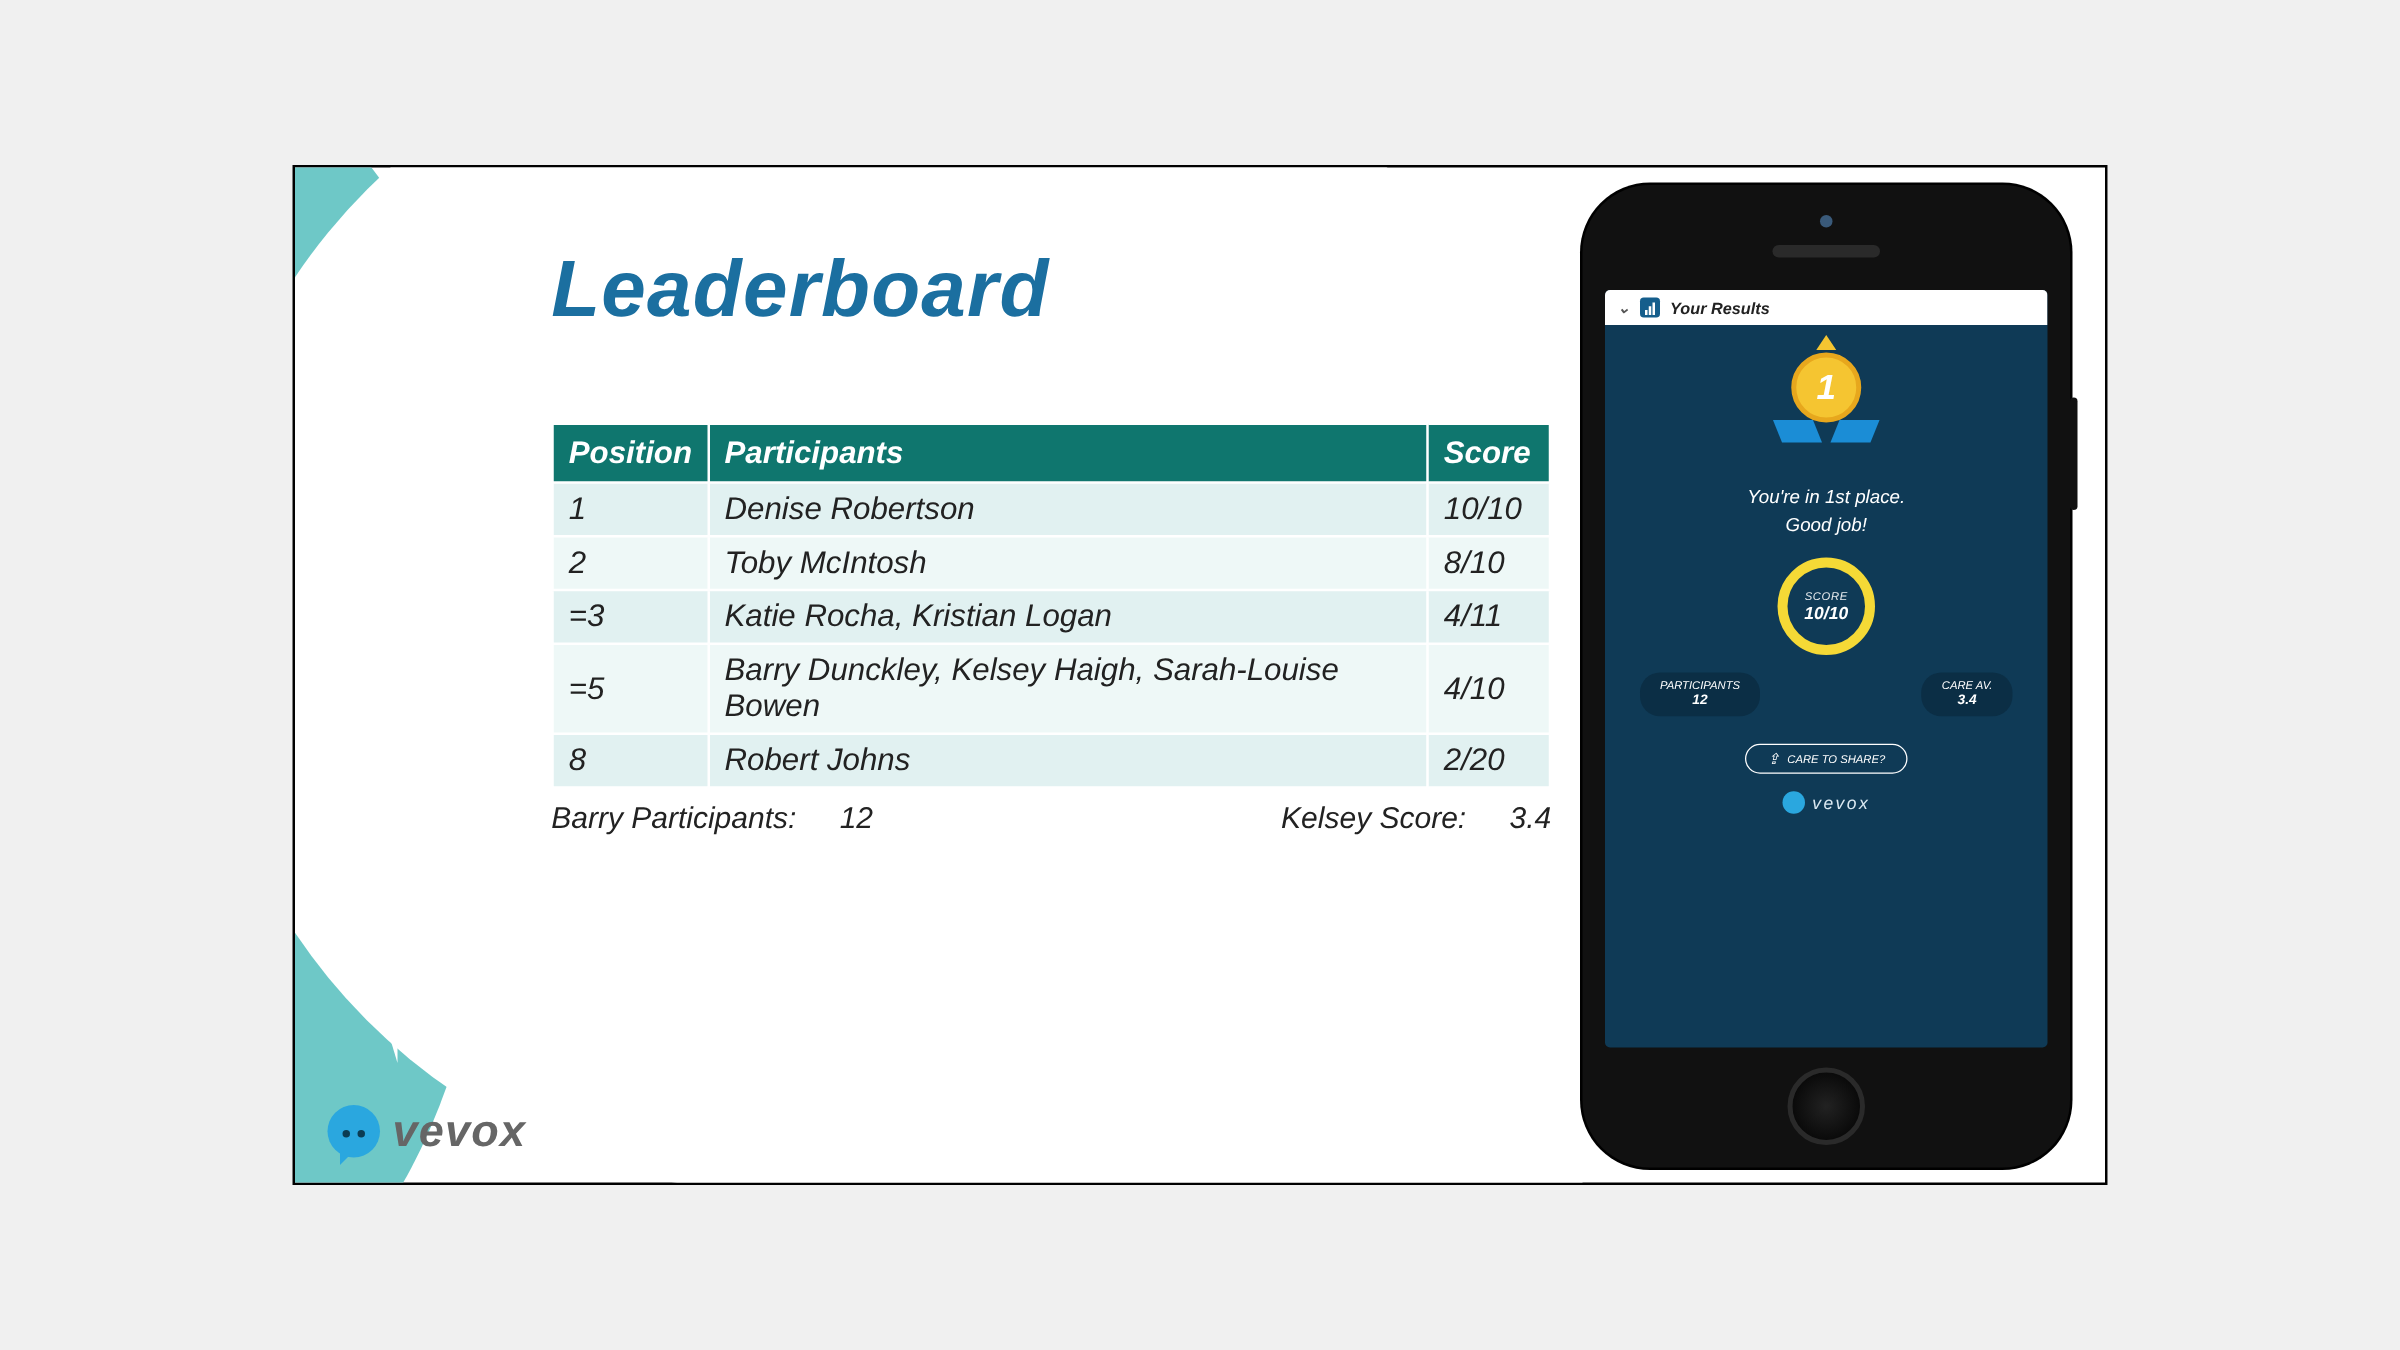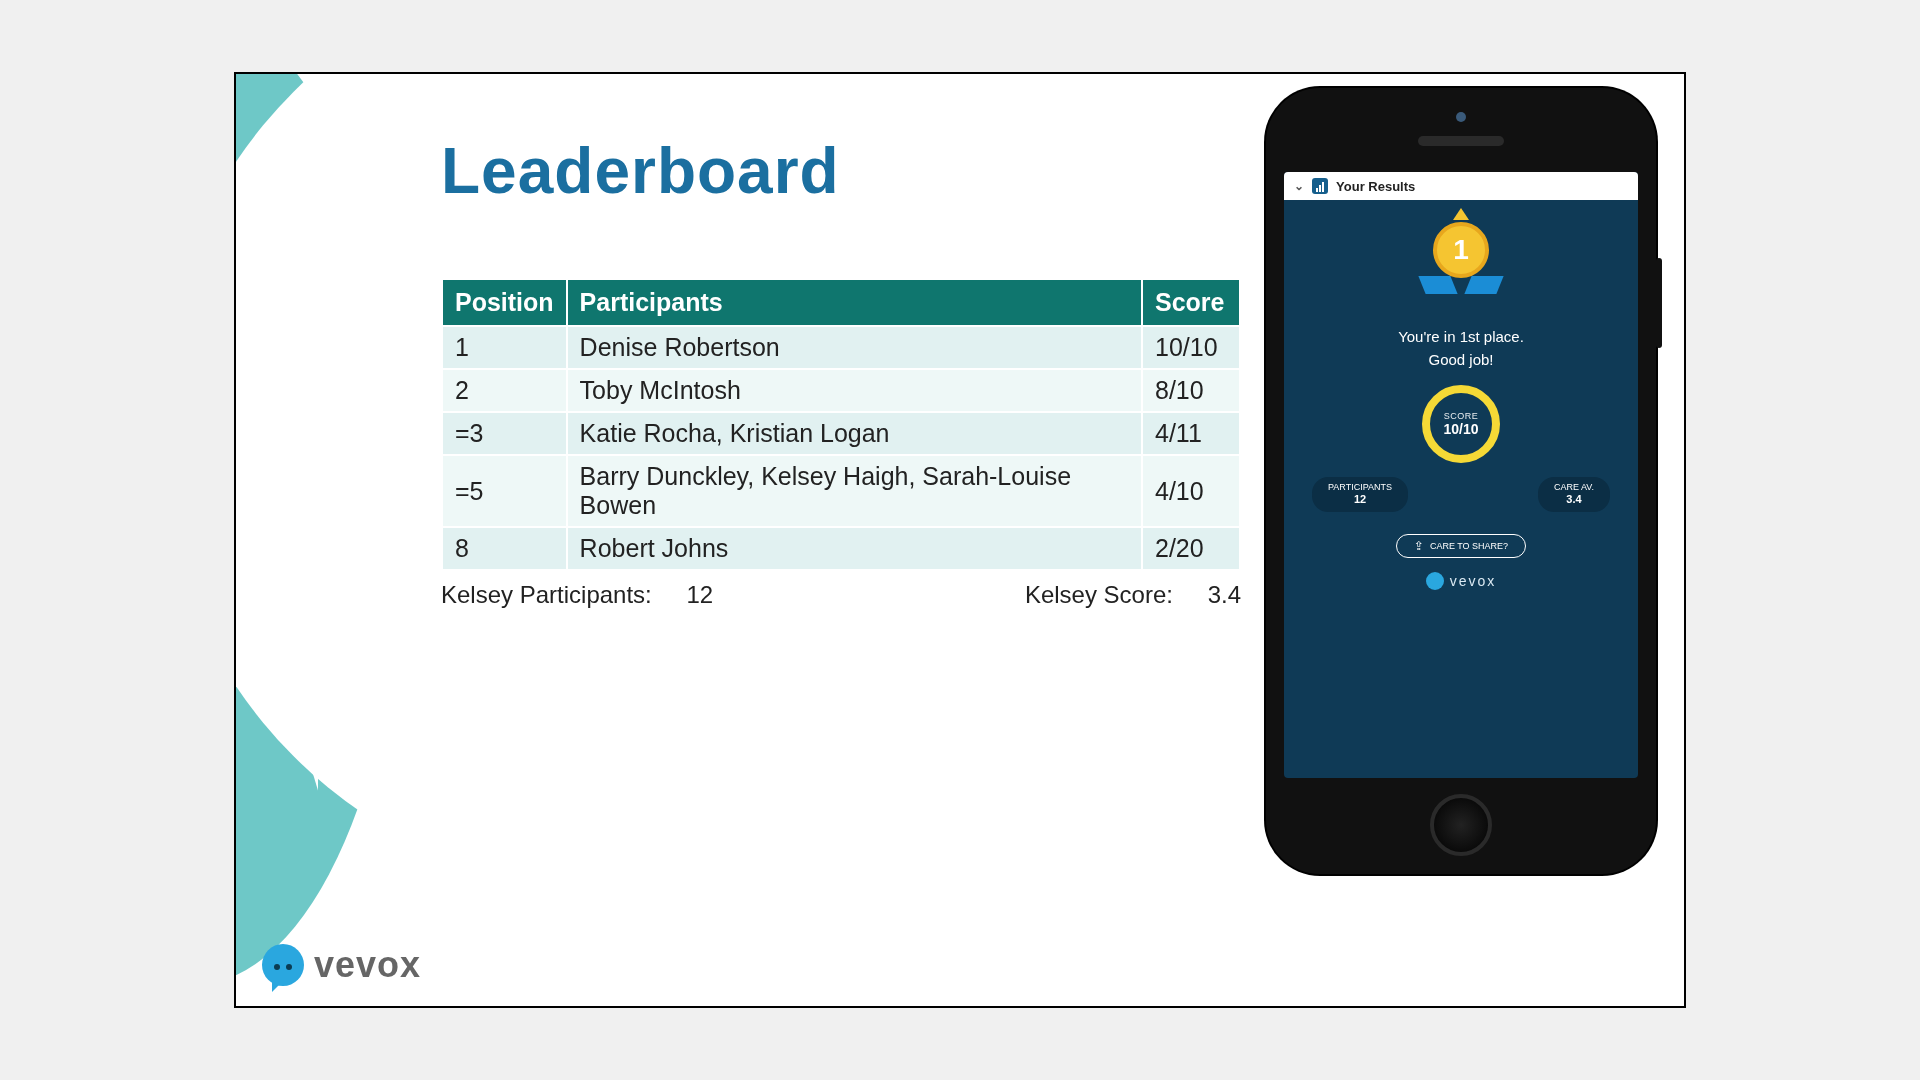--- a/index.html
+++ b/index.html
@@ -6,25 +6,26 @@
   body {
     font-family: "Segoe UI", Arial, sans-serif;
     background: #f0f0f0;
     display: flex;
     justify-content: center;
     align-items: center;
     min-height: 100vh;
   }
   .stage {
     width: 1452px;
-    height: 936px;
+    height: 816px;
     background: #fff;
     border: 2px solid #000;
     position: relative;
     overflow: hidden;
+    font-style: italic;
   }
   
   .bg-shape {
     position: absolute;
     left: -250px;
     top: -60px;
     width: 420px;
     height: 970px;
     background: #6ec8c7;
     border-radius: 50% 50% 50% 50% / 50% 50% 50% 50%;
@@ -271,21 +272,21 @@
           <tr>
             <td>8</td>
             <td>Robert Johns</td>
             <td>2/20</td>
           </tr>
         </tbody>
     </table>
 
     <div class="summary">
       <div>
-        <span>Kelsey Participants:</span>
+        <span>Barry Participants:</span>
         <span class="val">12</span>
       </div>
       <div>
         <span>Kelsey Score:</span>
         <span class="val">3.4</span>
       </div>
     </div>
   </div>
 
   <div class="phone">

